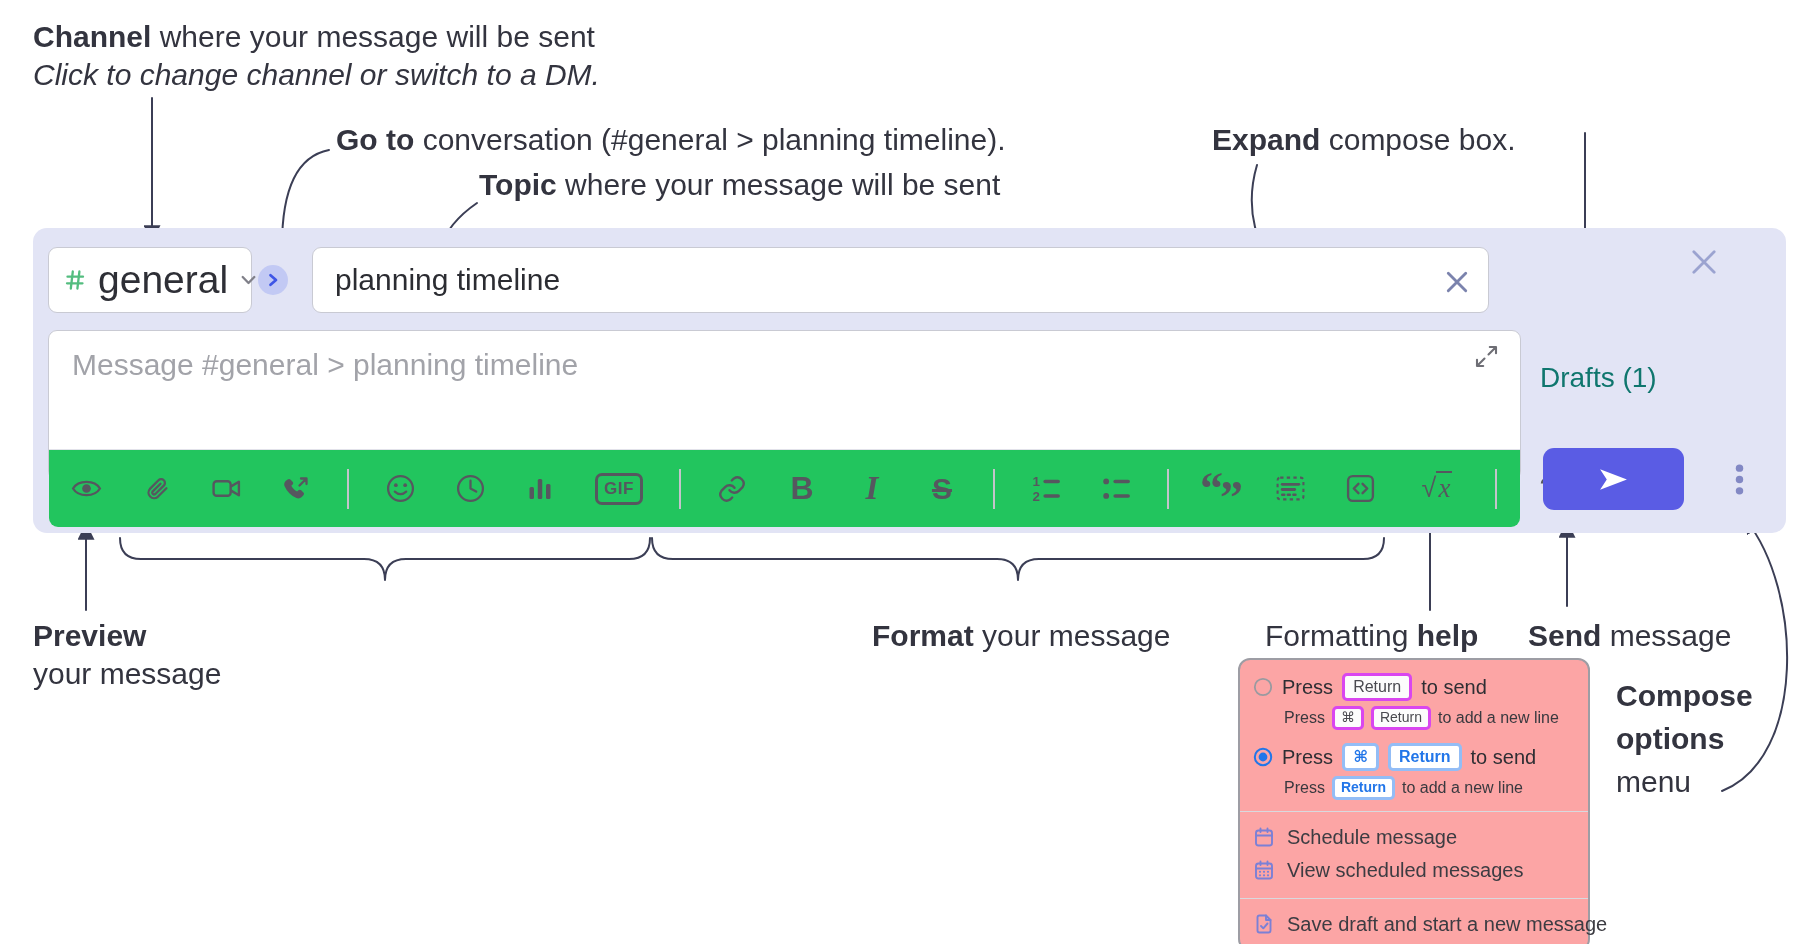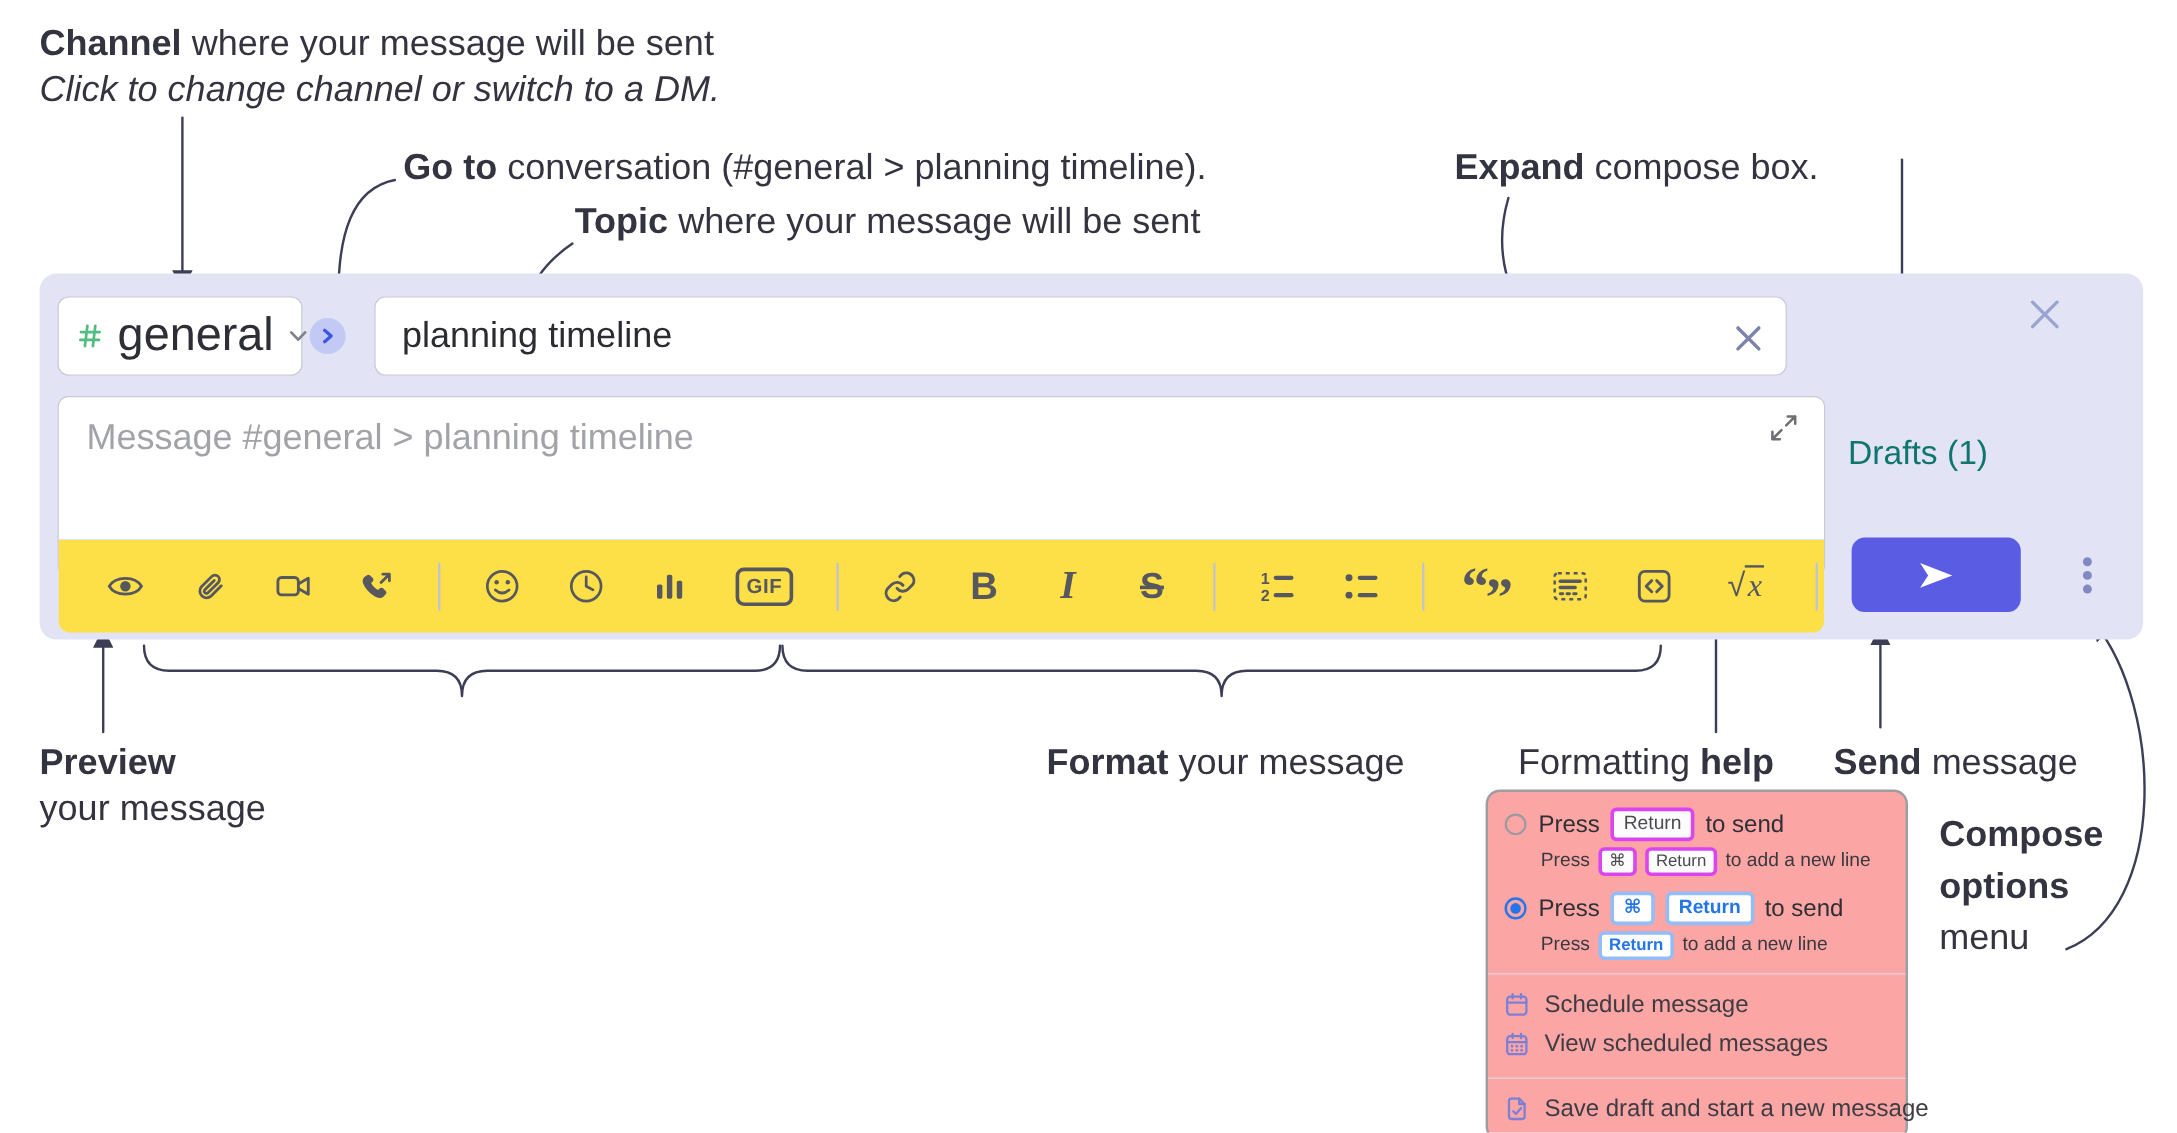--- a/index.html
+++ b/index.html
@@ -23,22 +23,22 @@
                font-family:inherit;font-size:30px;color:#2b2c32;outline:none;}
   .topic-clear{position:absolute;left:1412px;top:42px;cursor:pointer;}
   .close-x{position:absolute;left:1657px;top:20px;cursor:pointer;}
   .msgbox{position:absolute;left:15px;top:102px;width:1473px;height:150px;box-sizing:border-box;
           background:#fff;border:1px solid #c9cad3;border-radius:9px;}
   .msg-area{position:relative;height:118px;}
   .msg-text{width:100%;height:100%;box-sizing:border-box;border:none;background:transparent;resize:none;outline:none;
             padding:17px 70px 0 23px;font-family:inherit;font-size:30px;color:#2b2c32;}
   .msg-text::placeholder{color:#a2a3a9;opacity:1;}
   .expand-btn{position:absolute;right:22px;top:14px;cursor:pointer;color:#6e6e75;}
-  .toolbar{height:77px;background:#fde047;border-top:1px solid #e2e2ea;border-radius:0 0 9px 9px;
-           display:flex;align-items:center;gap:32px;padding-left:36px;}
+  .toolbar{height:77px;background:#22c55e;border-top:1px solid #e2e2ea;border-radius:0 0 9px 9px;
+           display:flex;align-items:center;gap:32px;padding-left:18px;}
   .tbicon{width:38px;height:46px;display:flex;align-items:center;justify-content:center;color:#56575f;cursor:pointer;flex:0 0 auto;}
   .tbdiv{width:2px;height:40px;background:#c4c4cb;flex:0 0 auto;}
   .glyph-b{font-size:32px;font-weight:700;}
   .glyph-i{font-family:"Liberation Serif","DejaVu Serif",serif;font-style:italic;font-size:33px;font-weight:700;}
   .glyph-s{font-size:30px;font-weight:600;text-decoration:line-through;}
   .glyph-q{font-family:"Liberation Serif","DejaVu Serif",serif;font-size:46px;font-weight:700;letter-spacing:-3px;line-height:20px;}
   .glyph-q .q2{display:inline-block;transform:translateY(9px);}
   .glyph-gif{border:3px solid #56575f;border-radius:7px;font-size:17px;font-weight:700;padding:3px 6px;letter-spacing:.5px;}
   .glyph-math{font-size:27px;white-space:nowrap;}
   .glyph-math .mx{font-family:"Liberation Serif","DejaVu Serif",serif;font-style:italic;border-top:2.5px solid #56575f;padding:0 2px;}

